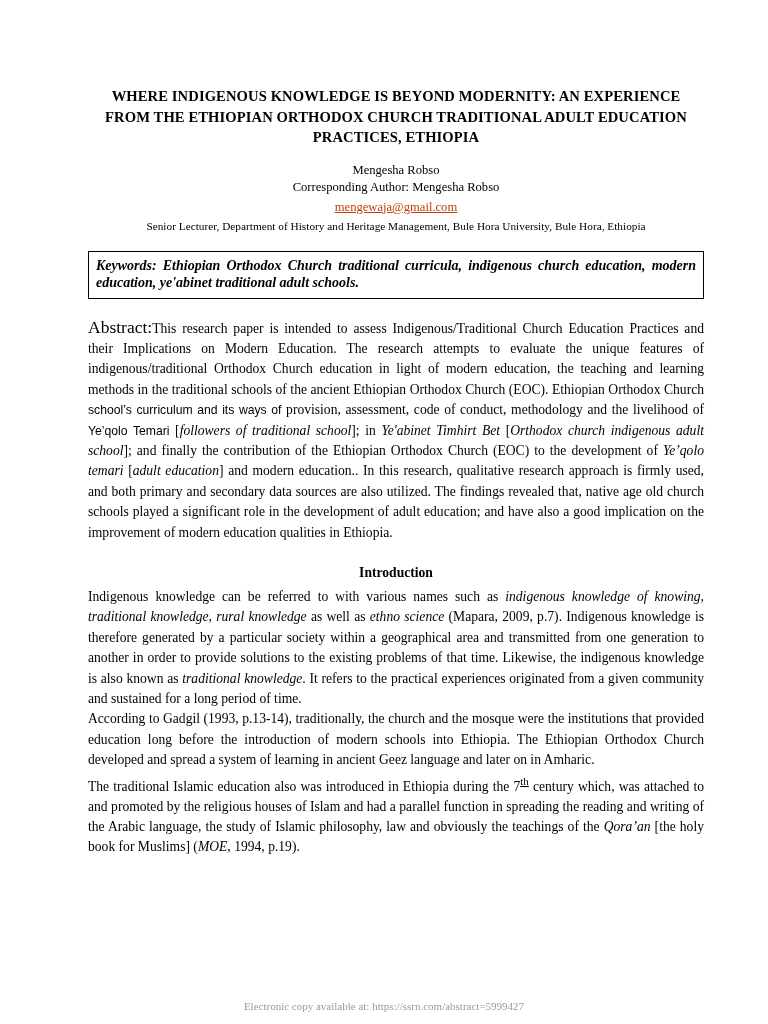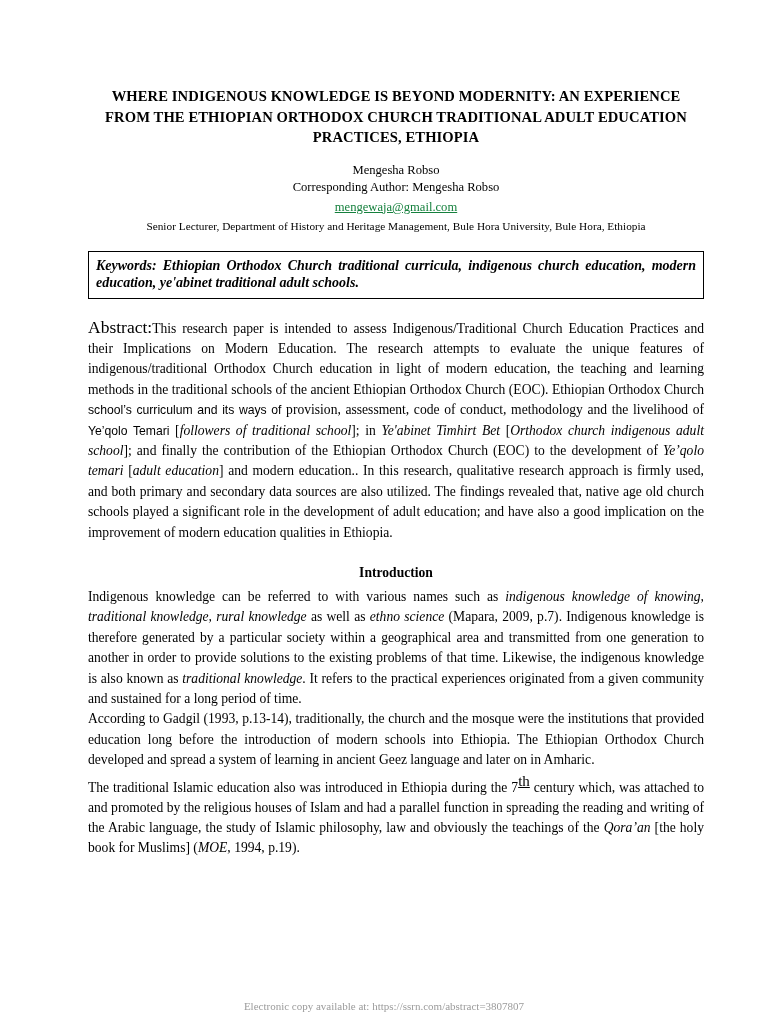--- a/index.html
+++ b/index.html
@@ -35,21 +35,21 @@
     line-height: 17.5px;
   }
   .author-name {
     font-size: 12.6px;
   }
   .corresponding {
     font-size: 12.6px;
   }
   .email {
     font-size: 12.6px;
-    color: #15803d;
+    color: #c2410c;
     text-decoration: underline;
   }
   .affiliation {
     font-size: 11.3px;
     margin-top: 2px;
   }
   .keywords-box {
     margin-top: 15px;
     border: 1.2px solid #000;
     padding: 5px 7px 6px 7px;
@@ -89,21 +89,21 @@
   }
   p.body-par {
     margin: 0;
     text-align: justify;
     font-size: 13.6px;
     line-height: 20.4px;
   }
   .body-wrap {
     margin-top: 6px;
   }
-  sup { font-size: 15px; vertical-align: super; text-decoration: underline; }
+  sup { font-size: 11px; vertical-align: super; text-decoration: underline; }
   .footer {
     position: absolute;
     left: 0;
     right: 0;
     bottom: 12px;
     text-align: center;
     font-size: 11px;
     color: #9b9b9b;
     font-family: "Liberation Serif", serif;
   }
@@ -131,14 +131,14 @@
   <div class="sec-head">Introduction</div>
 
   <div class="body-wrap">
     <p class="body-par"><span>Indigenous knowledge can be referred to with various names such as </span><span class="ital">indigenous knowledge of knowing, traditional knowledge, rural knowledge</span><span> as well as </span><span class="ital">ethno science</span><span> (Mapara, 2009, p.7). Indigenous knowledge is therefore generated by a particular society within a geographical area and transmitted from one generation to another in order to provide solutions to the existing problems of that time. Likewise, the indigenous knowledge is also known as </span><span class="ital">traditional knowledge</span><span>. It refers to the practical experiences originated from a given community and sustained for a long period of time.</span></p>
 
     <p class="body-par">According to Gadgil (1993, p.13-14), traditionally, the church and the mosque were the institutions that provided education long before the introduction of modern schools into Ethiopia. The Ethiopian Orthodox Church developed and spread a system of learning in ancient Geez language and later on in Amharic.</p>
 
     <p class="body-par"><span>The traditional Islamic education also was introduced in Ethiopia during the 7</span><sup>th</sup><span> century which, was attached to and promoted by the religious houses of Islam and had a parallel function in spreading the reading and writing of the Arabic language, the study of Islamic philosophy, law and obviously the teachings of the </span><span class="ital">Qora’an</span><span> [the holy book for Muslims] (</span><span class="ital">MOE</span><span>, 1994, p.19).</span></p>
   </div>
 
-  <div class="footer">Electronic copy available at: https://ssrn.com/abstract=3807807</div>
+  <div class="footer">Electronic copy available at: https://ssrn.com/abstract=5999427</div>
 </div>
 
 </body></html>

